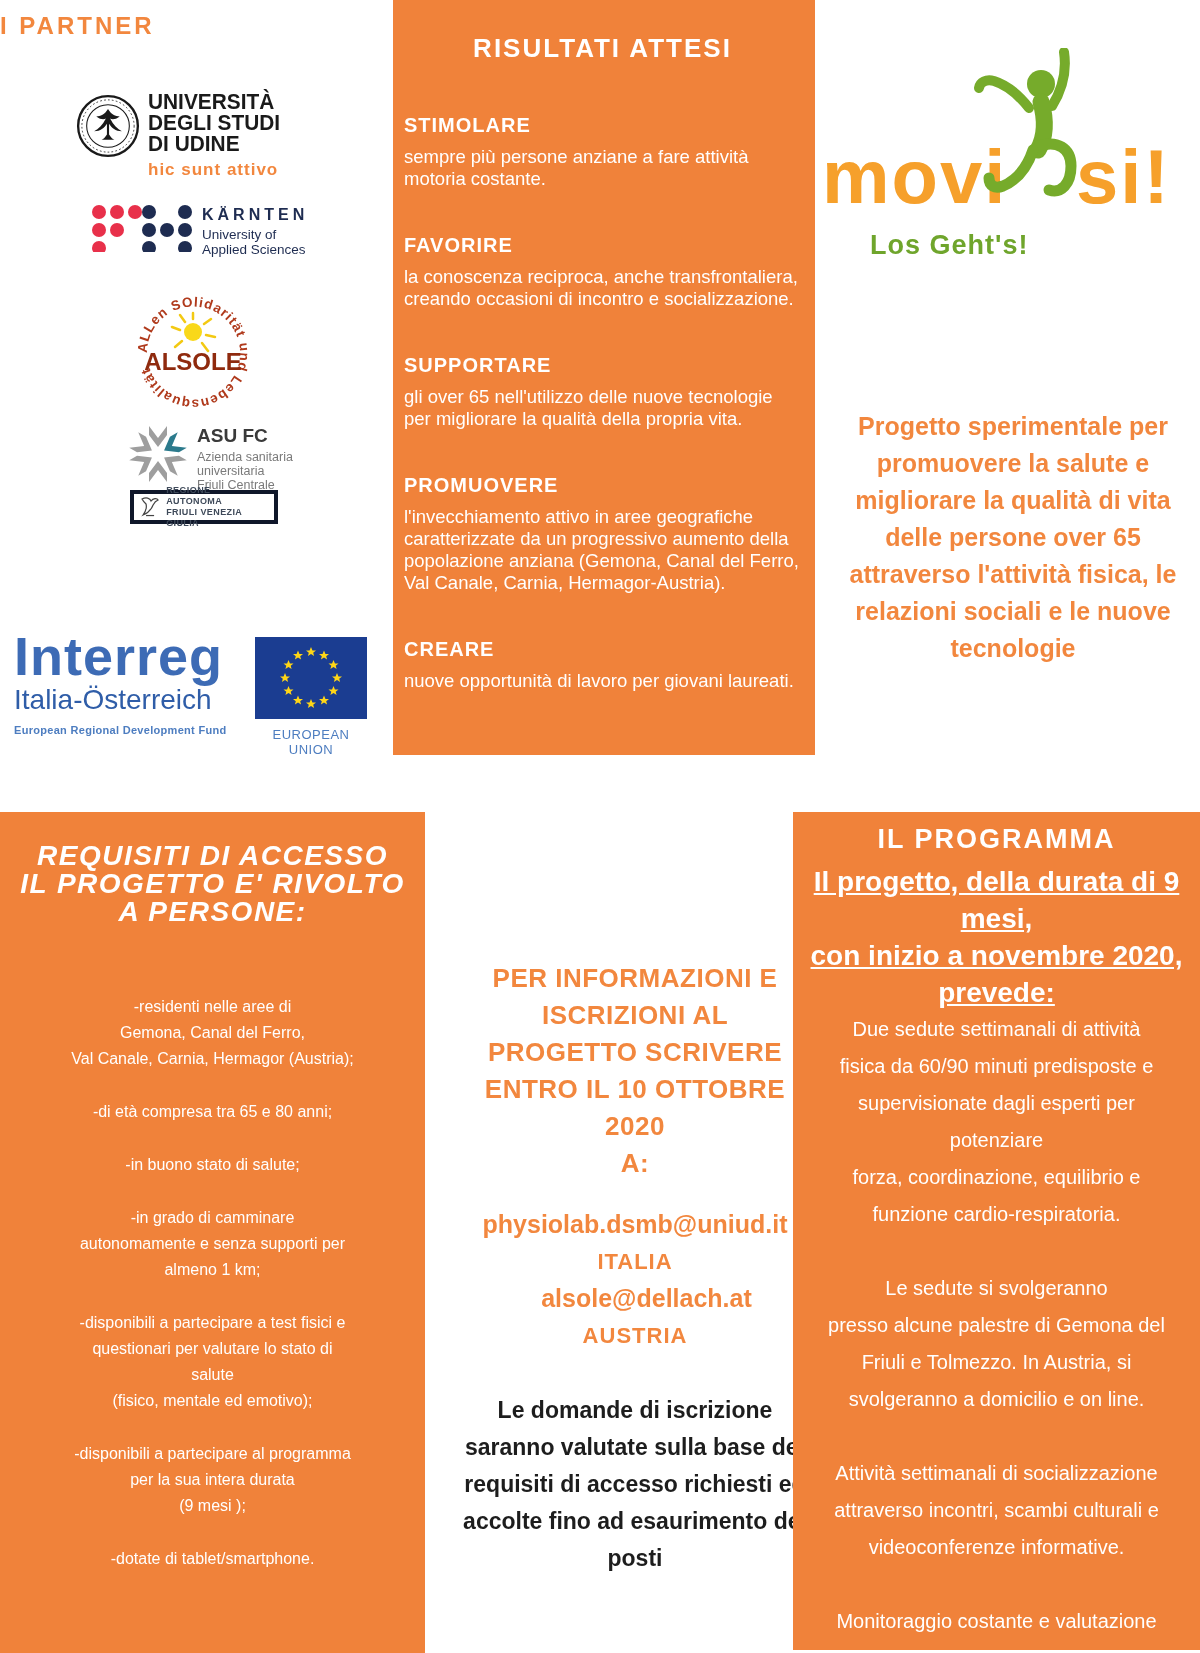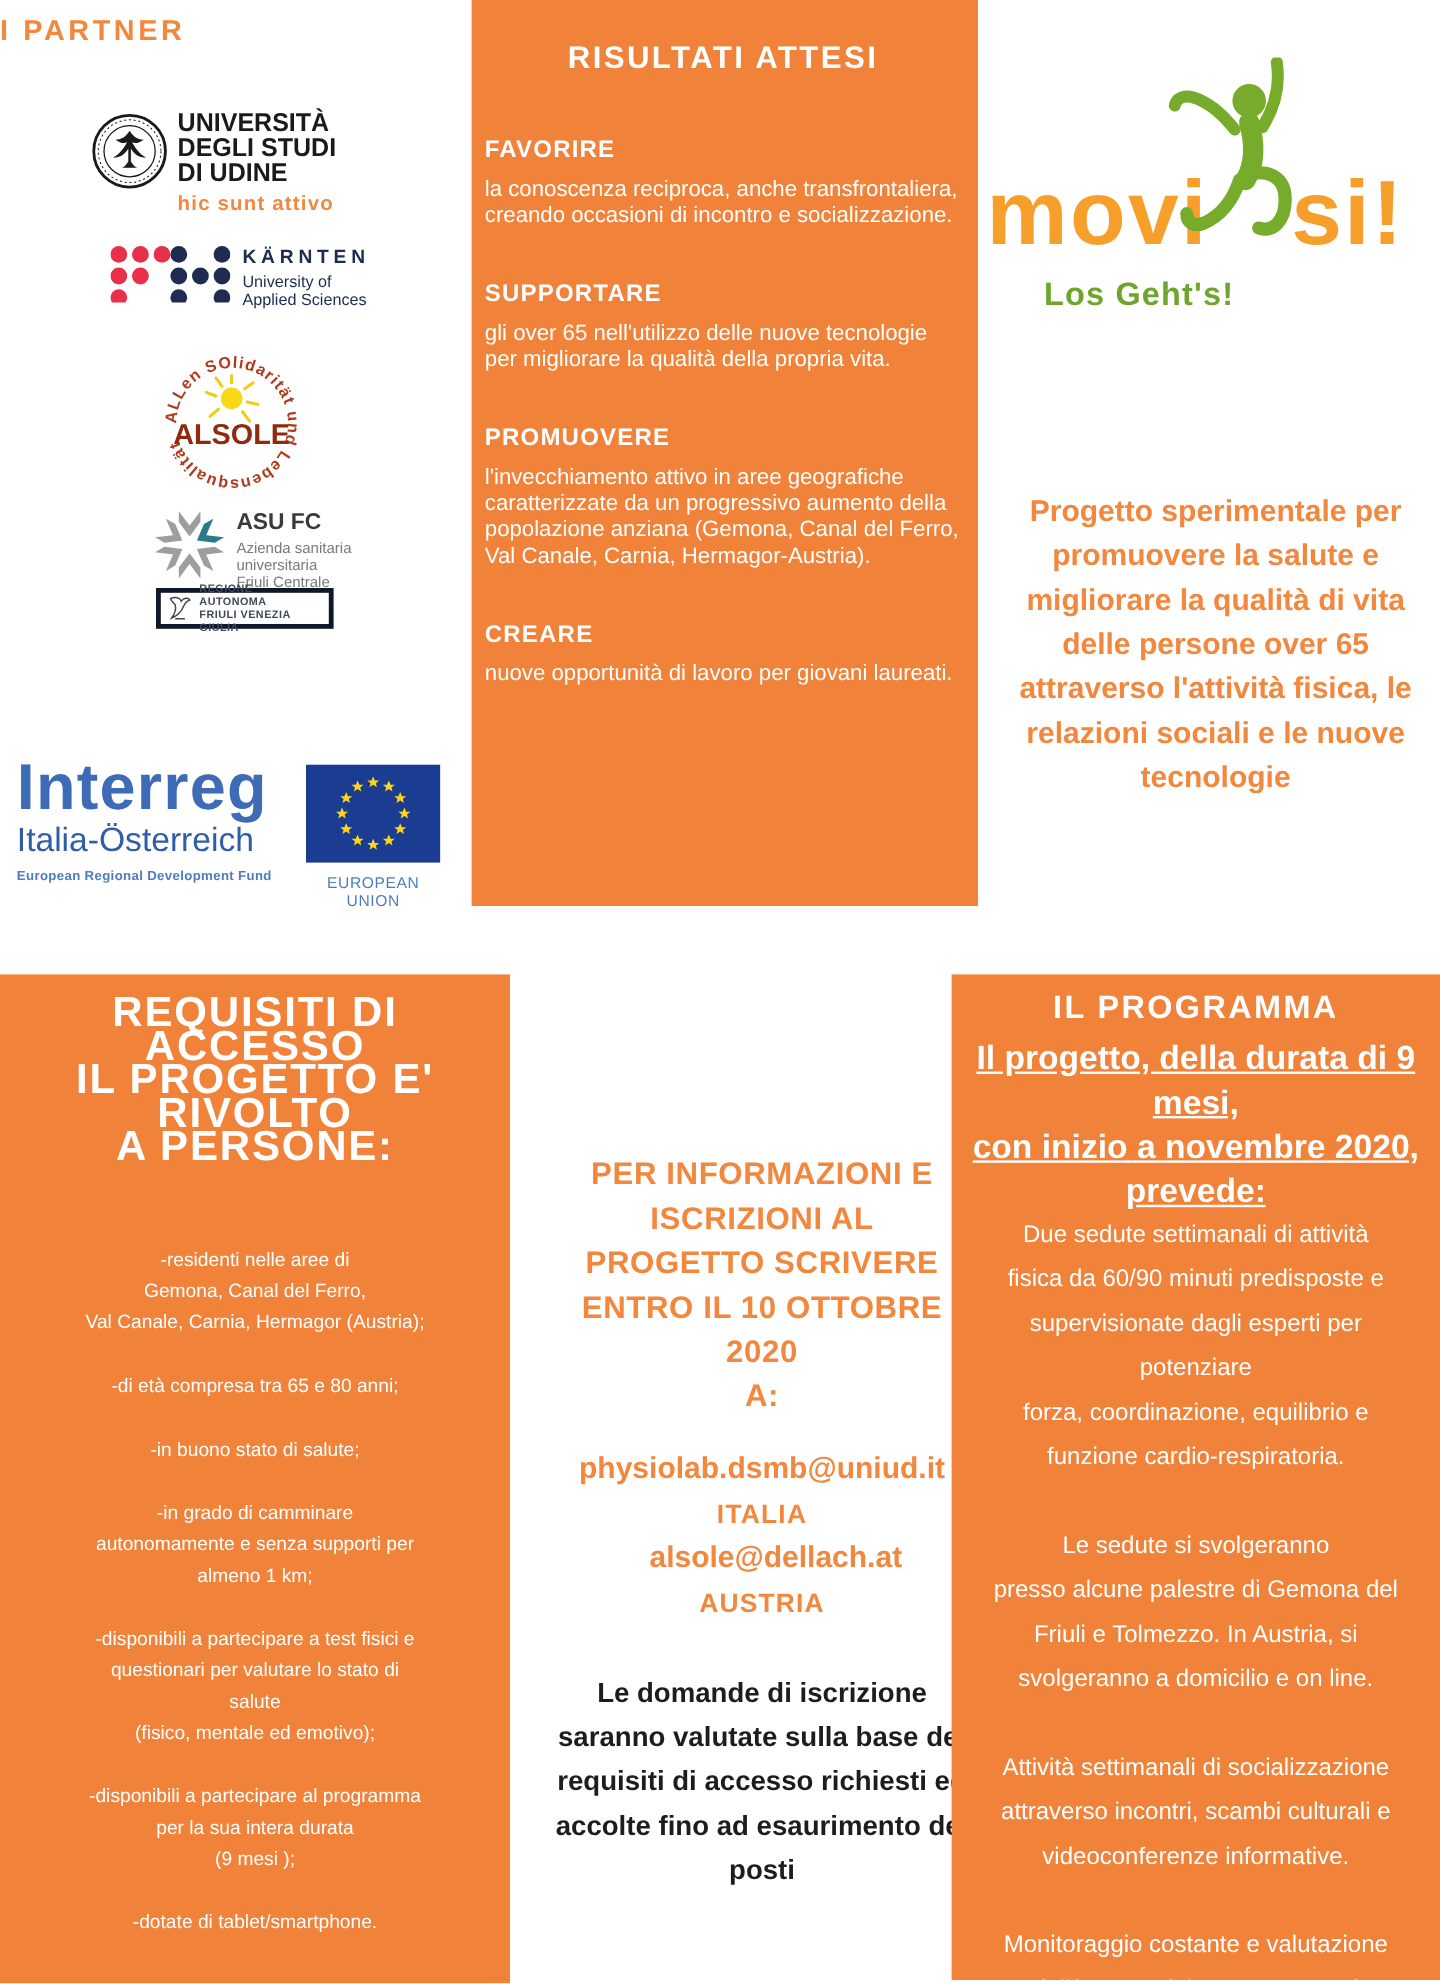--- a/index.html
+++ b/index.html
@@ -58,22 +58,22 @@
     fill:#F6A02B;letter-spacing:2px;}
   .logo-sub{font-family:"Liberation Sans",sans-serif;font-size:27px;font-weight:bold;
     fill:#6FA52C;letter-spacing:1px;}
   .dancer{stroke:#76AB2B;fill:none;stroke-linecap:round;}
   .tagline{position:absolute;left:818px;top:408px;width:390px;margin:0;color:#F2873E;
     font-size:25px;font-weight:bold;line-height:37px;text-align:center;white-space:pre-line;}
 
   
   .req-panel{position:absolute;left:0;top:812px;width:425px;height:841px;background:#F0823A;
     color:#fff;box-sizing:border-box;padding:18px 2px 0;text-align:center;}
-  .req-title{font-size:35px;font-weight:bold;letter-spacing:1.5px;line-height:28px;
-    white-space:pre-line;margin:0;}
+  .req-title{font-size:28px;font-weight:bold;letter-spacing:1.5px;line-height:28px;
+    white-space:pre-line;margin:12px;font-style:italic;}
   .req-list{margin-top:68px;}
   .req-item{font-size:16px;line-height:26px;margin-bottom:27px;white-space:pre-line;}
 
   
   .info-col{position:absolute;left:425px;top:812px;width:420px;box-sizing:border-box;
     padding:148px 0 0;text-align:center;}
   .info-title{color:#F2873E;font-size:26px;font-weight:bold;line-height:37px;letter-spacing:.5px;
     white-space:pre-line;margin:0;}
   .email{color:#F2873E;font-size:25px;font-weight:bold;line-height:37px;}
   .email-it{margin-top:24px;}
@@ -209,20 +209,24 @@
         <path transform="translate(33.5,28)" d="M0,-5 L1.45,-1.55 L5,-1.55 L2.2,.75 L3.1,4.1 L0,2 L-3.1,4.1 L-2.2,.75 L-5,-1.55 L-1.45,-1.55 Z"></path>
         <path transform="translate(43,18.5)" d="M0,-5 L1.45,-1.55 L5,-1.55 L2.2,.75 L3.1,4.1 L0,2 L-3.1,4.1 L-2.2,.75 L-5,-1.55 L-1.45,-1.55 Z"></path>
       </g>
     </svg>
     <div class="eu-label">EUROPEAN UNION</div>
   </div>
 
   <section class="results-panel">
     <h2 class="results-title">RISULTATI ATTESI</h2>
     <div class="results-list">
+      <div class="result-item">
+        <div class="r-head">STIMOLARE</div>
+        <div class="r-body">sempre più persone anziane a fare attività motoria costante.</div>
+      </div>
       <div class="result-item">
         <div class="r-head">FAVORIRE</div>
         <div class="r-body">la conoscenza reciproca, anche transfrontaliera, creando occasioni di incontro e socializzazione.</div>
       </div>
       <div class="result-item">
         <div class="r-head">SUPPORTARE</div>
         <div class="r-body">gli over 65 nell'utilizzo delle  nuove tecnologie per migliorare la qualità della propria vita.</div>
       </div>
       <div class="result-item">
         <div class="r-head">PROMUOVERE</div>

